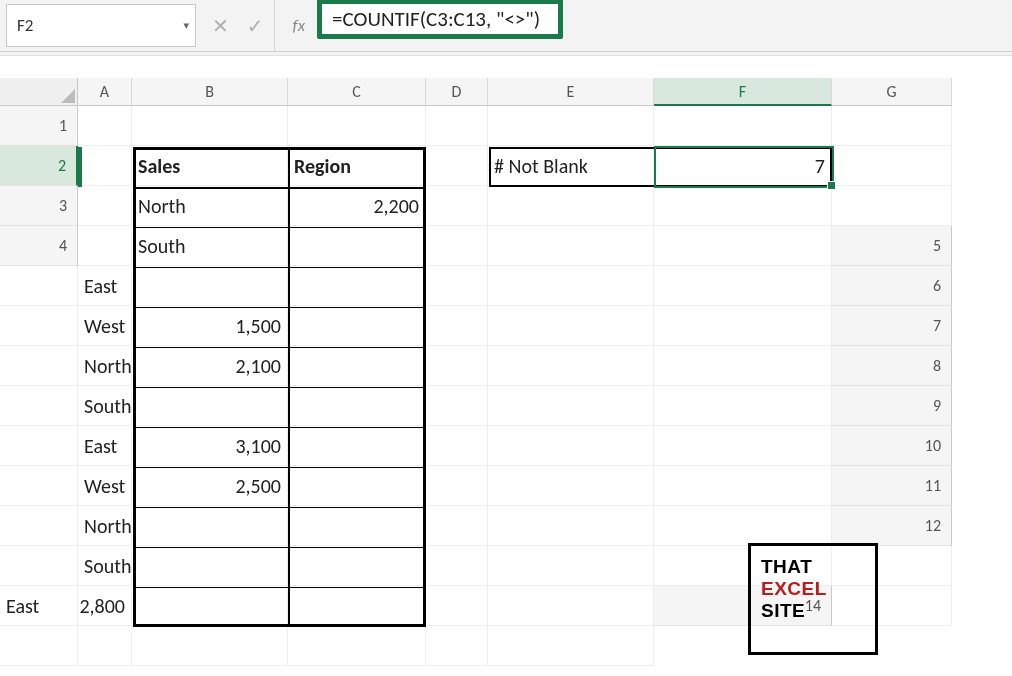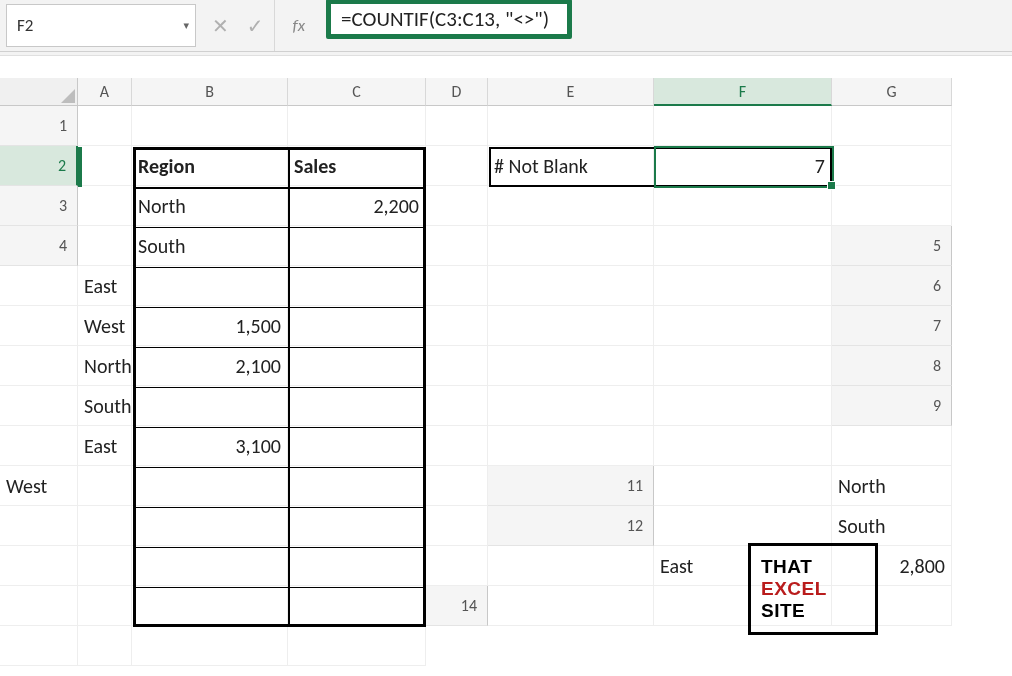--- a/index.html
+++ b/index.html
@@ -44,21 +44,21 @@
     align-items: center;
     gap: 18px;
     padding: 0 10px;
     color: #b0b0b0;
     font-size: 20px;
   }
   .fx {
     font-style: italic;
     color: #888;
     font-size: 17px;
-    padding: 0 21px 0 18px;
+    padding: 0 12px 0 18px;
     display: flex;
     align-items: center;
     border-left: 1px solid #d8d8d8;
   }
   .formula-box {
     flex: 0 0 auto;
     background: #fff;
     border: 5px solid #1b7a4a;
     padding: 2px 18px 2px 10px;
     font-size: 21px;
@@ -207,21 +207,21 @@
     background:#1b7a4a;
     pointer-events:none;
   }
 
   
   .logo {
     position:absolute;
     left: 748px;
     top: 465px;
     width: 130px;
-    height: 92px;
+    height: 112px;
     border: 3px solid #000;
     padding: 10px 10px;
     font-family: Arial, sans-serif;
     font-weight: 900;
     font-size: 19px;
     line-height: 1.15;
     letter-spacing: 0.5px;
   }
   .logo .g { color:#b91c1c; }
 </style>
@@ -263,22 +263,22 @@
     <div class="cell"></div>
     <div class="cell"></div>
     <div class="cell"></div>
     <div class="cell"></div>
     <div class="cell"></div>
     <div class="cell"></div>
     <div class="cell"></div>
 
     <div class="rowhdr active">2</div>
     <div class="cell"></div>
+    <div class="cell" style="font-weight:600">Sales</div>
     <div class="cell" style="font-weight:600">Region</div>
-    <div class="cell" style="font-weight:600">Sales</div>
     <div class="cell"></div>
     <div class="cell"># Not Blank</div>
     <div class="cell r">7</div>
     <div class="cell"></div>
 
     <div class="rowhdr">3</div>
     <div class="cell"></div>
     <div class="cell">North</div>
     <div class="cell r">2,200</div>
     <div class="cell"></div>
@@ -332,22 +332,24 @@
 
     <div class="rowhdr">9</div>
     <div class="cell"></div>
     <div class="cell">East</div>
     <div class="cell r">3,100</div>
     <div class="cell"></div>
       <div class="cell"></div>
       <div class="cell"></div>
       <div class="cell"></div>
 
+    <div class="rowhdr">10</div>
     <div class="cell"></div>
     <div class="cell">West</div>
+    <div class="cell r">2,500</div>
     <div class="cell"></div>
       <div class="cell"></div>
       <div class="cell"></div>
       <div class="cell"></div>
 
     <div class="rowhdr">11</div>
     <div class="cell"></div>
     <div class="cell">North</div>
     <div class="cell r"></div>
     <div class="cell"></div>

